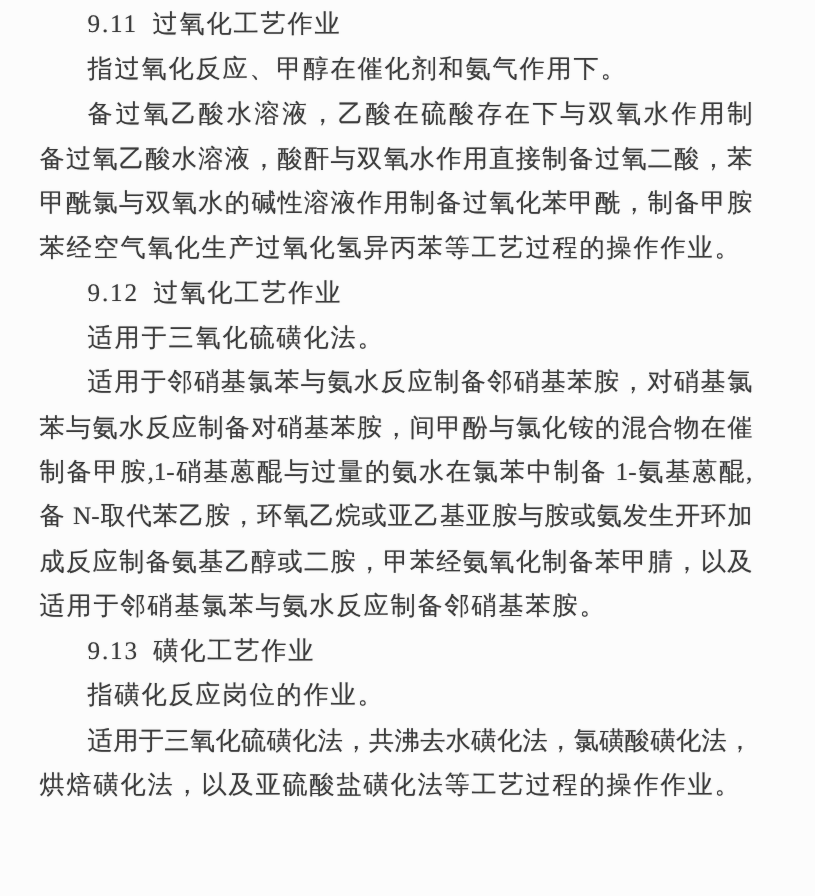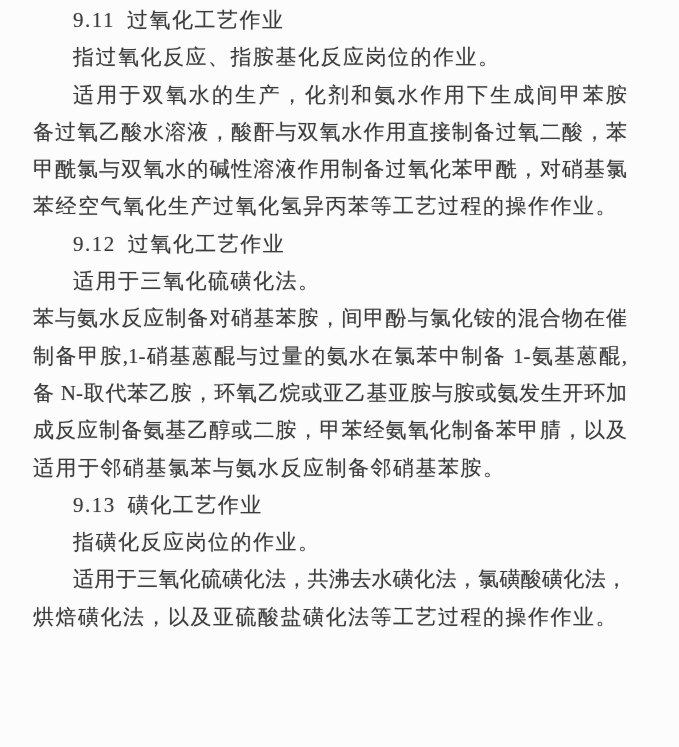--- a/index.html
+++ b/index.html
@@ -49,32 +49,33 @@
 </style>
 </head>
 <body>
 
 <div class="page">
 
   <section>
     <div class="ln ind head">
       <span class="num">9.11</span><span class="ttl">过氧化工艺作业</span>
     </div>
-    <div class="ln ind">指过氧化反应、指胺基化反应岗位的作业。</div>
-    <div class="ln ind jst">适用于双氧水的生产，化剂和氨水作用下生成间甲苯胺</div>
+    <div class="ln ind">指过氧化反应、甲醇在催化剂和氨气作用下。</div>
+    <div class="ln ind jst">备过氧乙酸水溶液，乙酸在硫酸存在下与双氧水作用制</div>
     <div class="ln jst">备过氧乙酸水溶液，酸酐与双氧水作用直接制备过氧二酸，苯</div>
-    <div class="ln jst">甲酰氯与双氧水的碱性溶液作用制备过氧化苯甲酰，对硝基氯</div>
+    <div class="ln jst">甲酰氯与双氧水的碱性溶液作用制备过氧化苯甲酰，制备甲胺</div>
     <div class="ln">苯经空气氧化生产过氧化氢异丙苯等工艺过程的操作作业。</div>
   </section>
 
   <section>
     <div class="ln ind head">
       <span class="num">9.12</span><span class="ttl">过氧化工艺作业</span>
     </div>
     <div class="ln ind">适用于三氧化硫磺化法。</div>
+    <div class="ln ind jst">适用于邻硝基氯苯与氨水反应制备邻硝基苯胺，对硝基氯</div>
     <div class="ln jst">苯与氨水反应制备对硝基苯胺，间甲酚与氯化铵的混合物在催</div>
     <div class="ln jst">制备甲胺,1-硝基蒽醌与过量的氨水在氯苯中制备 1-氨基蒽醌,</div>
     <div class="ln jst">备 N-取代苯乙胺，环氧乙烷或亚乙基亚胺与胺或氨发生开环加</div>
     <div class="ln jst">成反应制备氨基乙醇或二胺，甲苯经氨氧化制备苯甲腈，以及</div>
     <div class="ln">适用于邻硝基氯苯与氨水反应制备邻硝基苯胺。</div>
   </section>
 
   <section>
     <div class="ln ind head">
       <span class="num">9.13</span><span class="ttl">磺化工艺作业</span>

